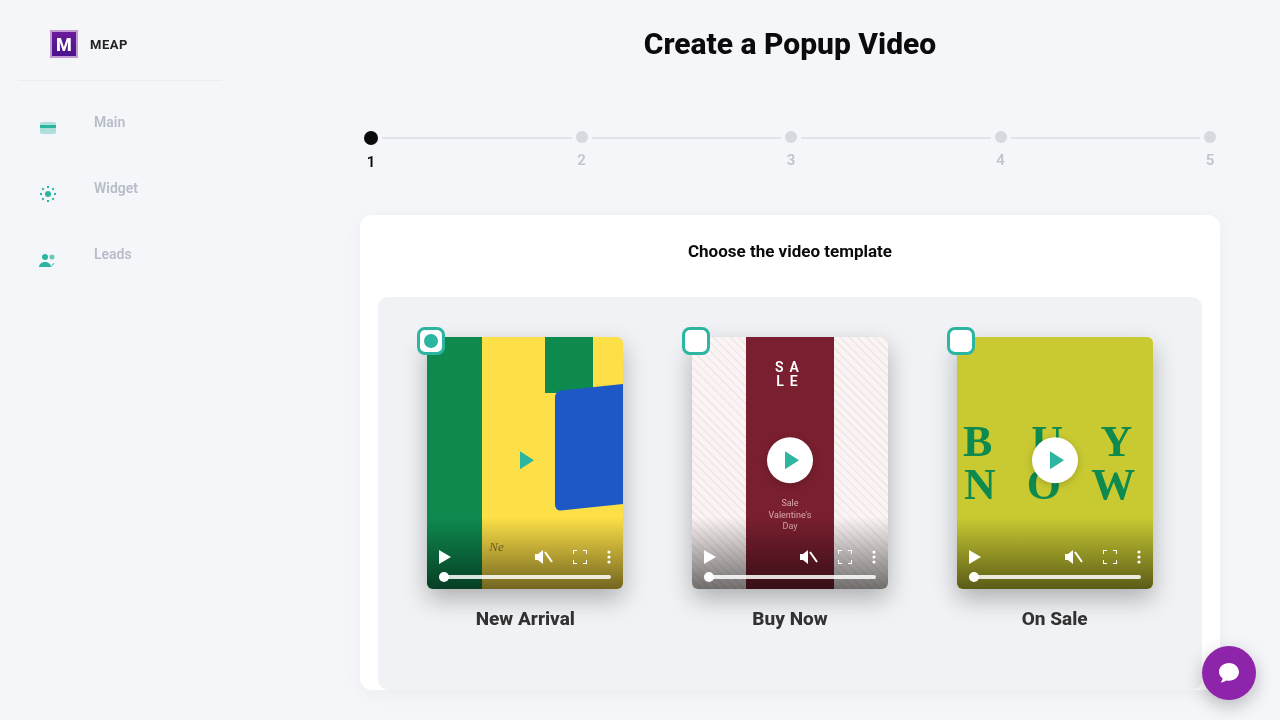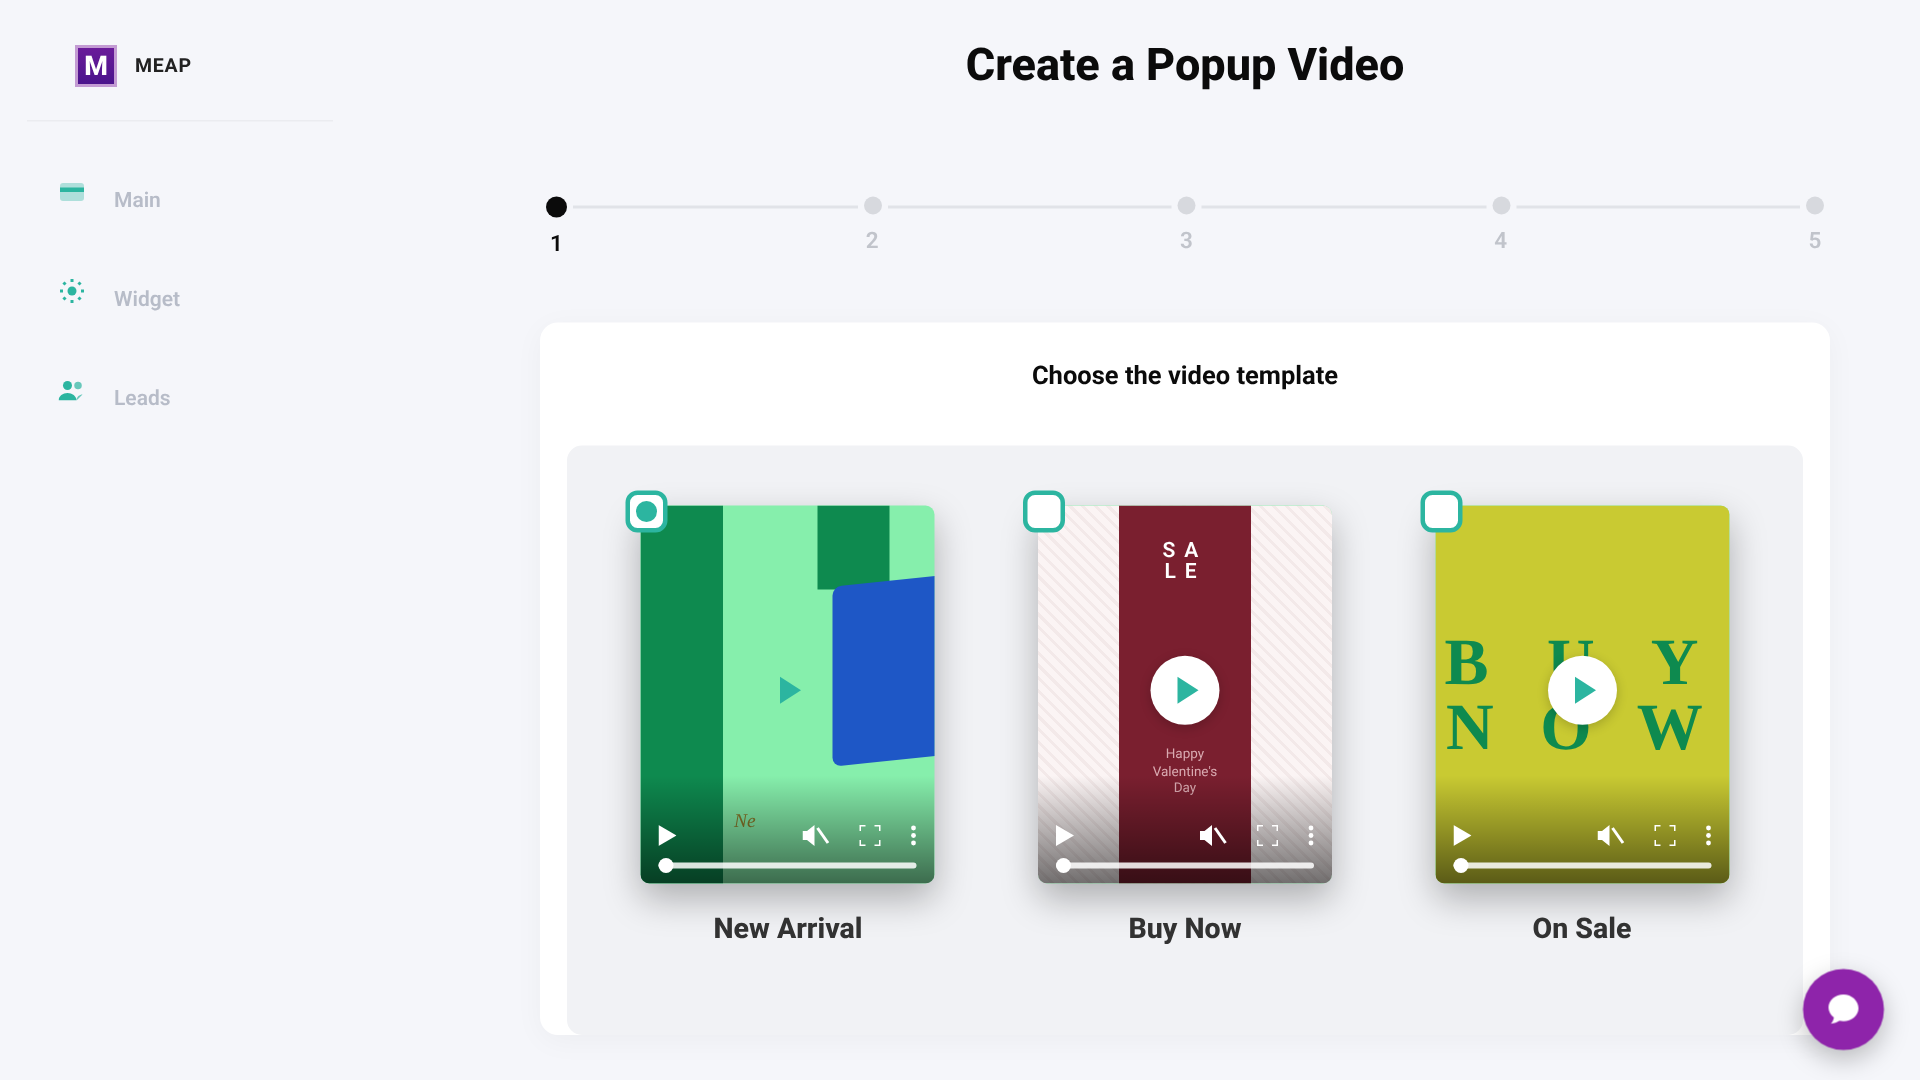--- a/index.html
+++ b/index.html
@@ -39,22 +39,22 @@
   border: 2px solid #c39bd3;
 }
 .logo-text {
   font-size: 13px;
   font-weight: 700;
   color: #222;
   letter-spacing: 0.5px;
 }
 .nav-item {
   display: flex;
-  align-items: flex-end;
-  gap: 14px;
+  align-items: flex-start;
+  gap: 32px;
   padding: 15px 16px;
   border-radius: 24px;
   color: #b7bcc8;
   font-size: 14px;
   font-weight: 600;
   margin-bottom: 8px;
   cursor: pointer;
 }
 .nav-item.active {
   background: #fff;
@@ -178,21 +178,21 @@
 .selector.selected::after {
   content: "";
   width: 14px;
   height: 14px;
   background: #2cb5a0;
   border-radius: 50%;
 }
 .thumb {
   width: 196px;
   height: 252px;
-  background: #86efac;
+  background: #fde047;
   border-radius: 6px;
   position: relative;
   overflow: hidden;
   box-shadow: 0 10px 24px rgba(0,0,0,0.28);
 }
 .thumb-content {
   position: absolute;
   inset: 0;
 }
 
@@ -403,21 +403,21 @@
 
       <div class="template">
         <div class="selector"></div>
         <div class="thumb">
           <div class="thumb-content">
             <div class="t2-bg"></div>
             <div class="t2-band">
               <div class="t2-sa">SA</div>
               <div class="t2-le">LE</div>
               <div class="t2-sub">
-                <span>Happy</span><br>
+                <span>Sale</span><br>
                 <span>Valentine's</span><br>
                 <span>Day</span>
               </div>
             </div>
           </div>
           <div class="play-badge">
               <div class="play-triangle"></div>
             </div>
           <div class="fade"></div>
           <div class="controls">

